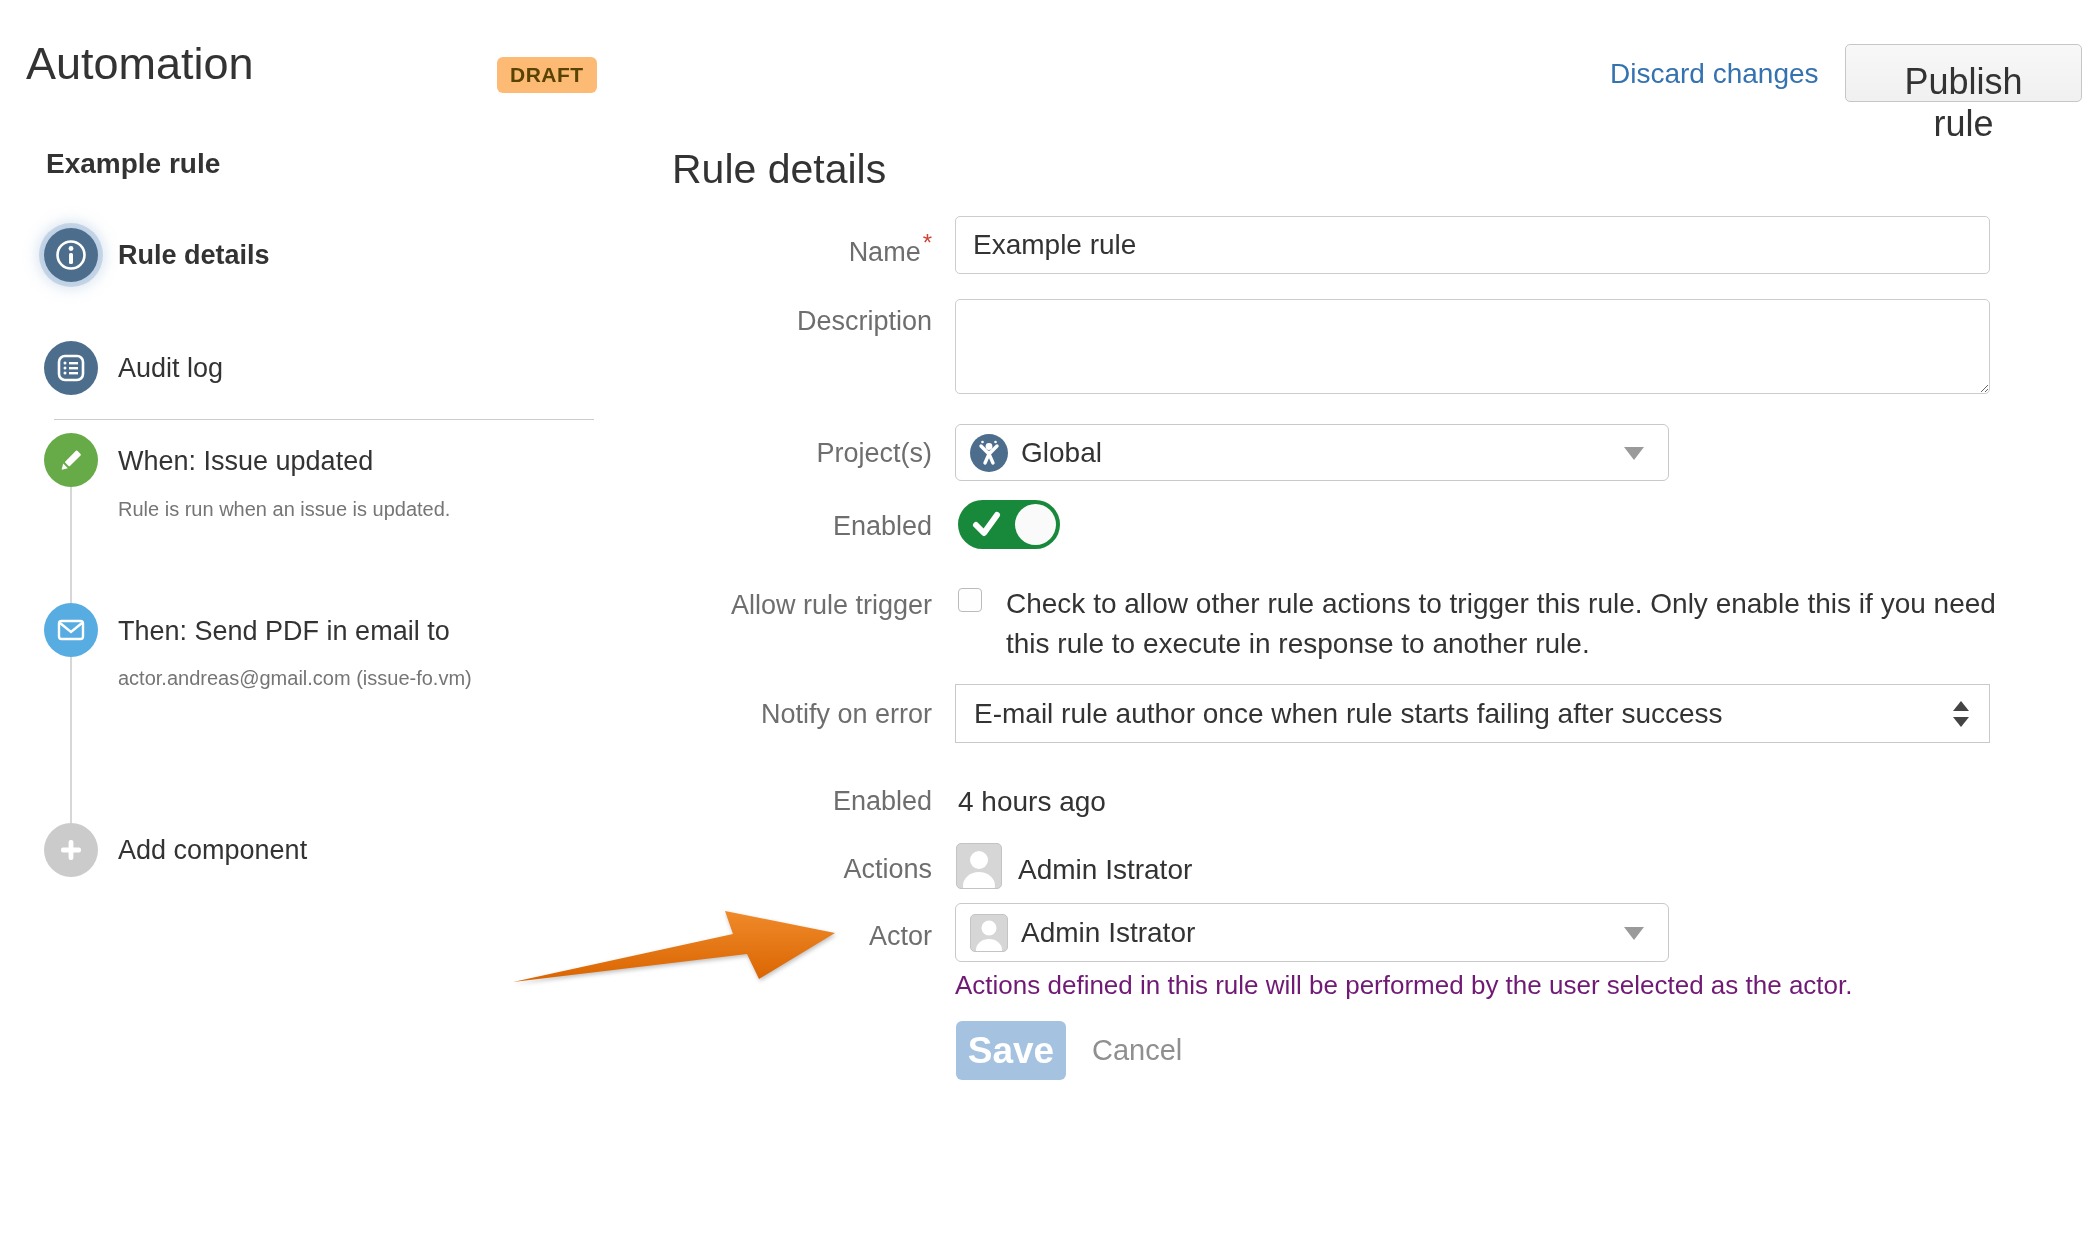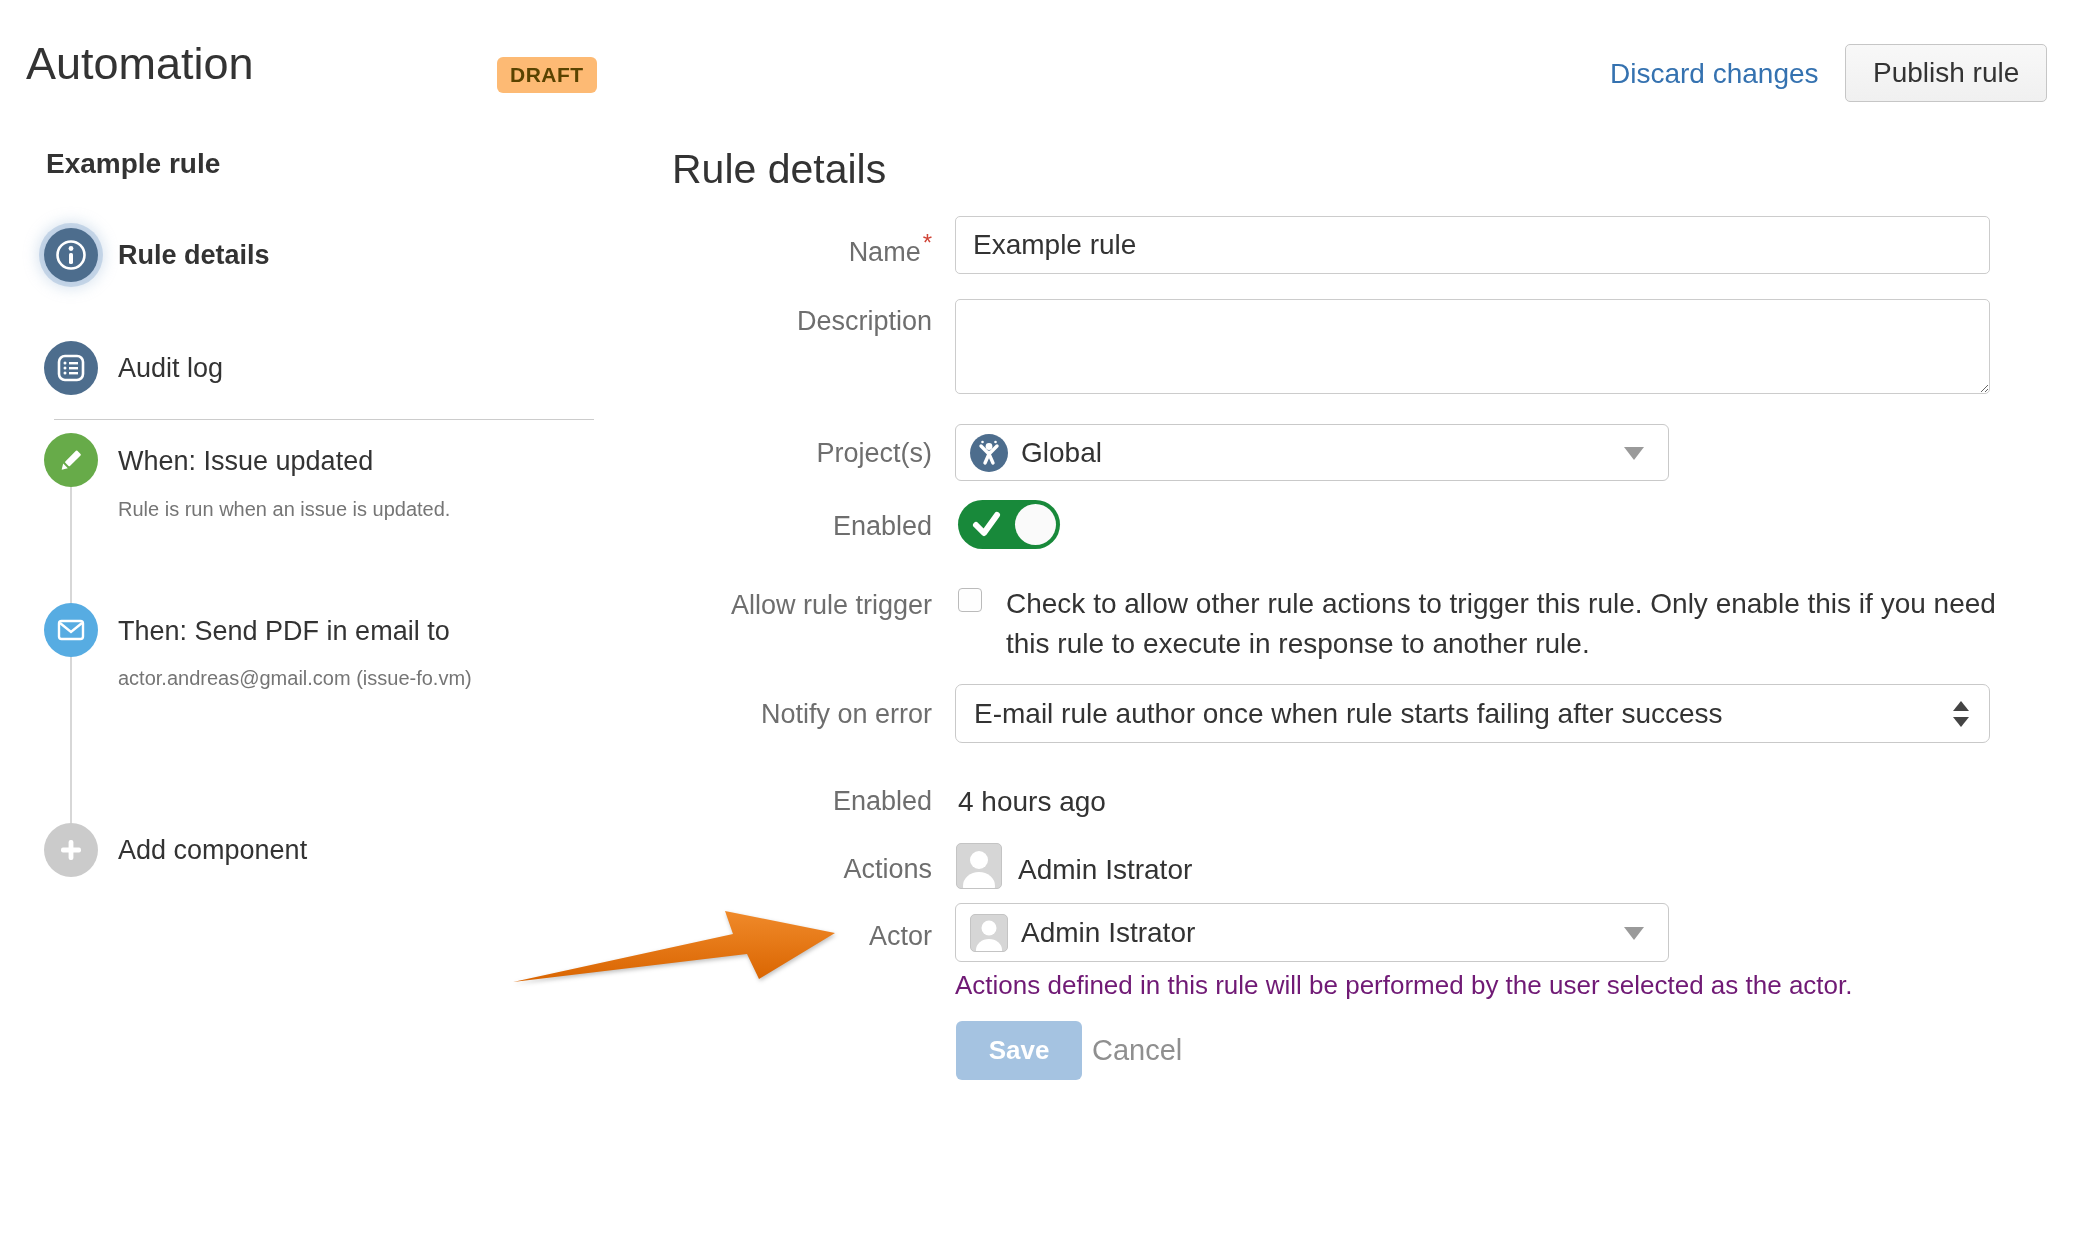--- a/index.html
+++ b/index.html
@@ -3,21 +3,21 @@
 <meta charset="utf-8">
 <style>
   html,body{margin:0;padding:0;background:#fff;}
   body{width:2082px;height:1236px;position:relative;font-family:"Liberation Sans",sans-serif;color:#333;overflow:hidden;}
   .abs{position:absolute;}
 
   
   .app-title{left:26px;top:38px;font-size:45px;color:#333;}
   .draft-badge{left:497px;top:57px;background:#fdba74;color:#594300;font-size:21px;font-weight:bold;letter-spacing:.5px;padding:6px 13px;border-radius:6px;}
   .discard-link{left:1610px;top:58px;font-size:28px;color:#3572b0;cursor:pointer;text-decoration:none;}
-  .publish-btn{left:1845px;top:44px;height:58px;padding:0 27px;font-size:28px;color:#333;background:linear-gradient(#f8f8f8,#f0f0f0);border:1px solid #c6c6c6;border-radius:5px;font-family:"Liberation Sans",sans-serif;}
+  .publish-btn{left:1845px;top:44px;height:58px;padding:16px 27px;font-size:36px;color:#333;background:linear-gradient(#f8f8f8,#f0f0f0);border:1px solid #c6c6c6;border-radius:5px;font-family:"Liberation Sans",sans-serif;}
 
   
   .rule-name{left:46px;top:148px;font-size:28px;font-weight:bold;}
   .side-icon{width:54px;height:54px;border-radius:50%;display:flex;align-items:center;justify-content:center;left:44px;z-index:2;}
   .slate{background:#4d6d8d;}
   .halo{box-shadow:0 0 0 5px rgba(150,180,212,.45),0 0 14px 7px rgba(150,180,212,.35);}
   .green{background:#67ab49;}
   .blue{background:#57ace2;}
   .gray{background:#cbcbcb;}
   .side-label{left:118px;font-size:27px;color:#333;cursor:pointer;}
@@ -32,28 +32,28 @@
   .req{color:#d04437;font-size:24px;vertical-align:super;margin-left:2px;}
   .text-input{left:955px;top:216px;width:1035px;height:58px;box-sizing:border-box;border:1px solid #ccc;border-radius:5px;font-size:28px;color:#333;padding:0 17px;font-family:"Liberation Sans",sans-serif;}
   .desc-area{left:955px;top:299px;width:1035px;height:95px;box-sizing:border-box;border:1px solid #ccc;border-radius:5px;font-size:28px;padding:10px 17px;font-family:"Liberation Sans",sans-serif;resize:both;}
   .dropdown{left:955px;width:714px;height:57px;box-sizing:border-box;border:1px solid #c9c9c9;border-radius:6px;background:#fff;display:flex;align-items:center;padding:0 14px;cursor:pointer;}
   .dd-value{font-size:28px;color:#333;margin-left:13px;text-align:right;}
   .caret{position:absolute;right:24px;top:50%;margin-top:-6px;width:0;height:0;border-left:10px solid transparent;border-right:10px solid transparent;border-top:13px solid #9a9a9a;}
   .toggle{left:958px;top:500px;width:102px;height:49px;border-radius:25px;background:#18893a;cursor:pointer;}
   .knob{position:absolute;top:4px;right:4px;width:41px;height:41px;border-radius:50%;background:#fafafa;}
   .checkbox{left:958px;top:588px;width:24px;height:24px;box-sizing:border-box;border:1px solid #bbb;border-radius:4px;background:#fefefe;cursor:pointer;}
   .allow-text{left:1006px;top:584px;width:992px;font-size:28px;line-height:40px;color:#333;}
-  .select-box{left:955px;top:684px;width:1035px;height:59px;box-sizing:border-box;border:1px solid #c9c9c9;border-radius:7px;background:#fff;display:flex;align-items:center;padding:0 18px;cursor:pointer;}
+  .select-box{left:955px;top:684px;width:1035px;height:59px;box-sizing:border-box;border:1px solid #c9c9c9;border-radius:0;background:#fff;display:flex;align-items:center;padding:0 18px;cursor:pointer;}
   .spinner{position:absolute;right:20px;top:50%;transform:translateY(-50%);display:flex;flex-direction:column;gap:6px;}
   .spin-up{width:0;height:0;border-left:8px solid transparent;border-right:8px solid transparent;border-bottom:10px solid #444;}
   .spin-down{width:0;height:0;border-left:8px solid transparent;border-right:8px solid transparent;border-top:10px solid #444;}
   .plain-value{font-size:28px;color:#333;}
   .avatar{border-radius:5px;background:#d6d6d6;border:1px solid #c4c4c4;box-sizing:border-box;overflow:hidden;}
   .help-text{left:955px;top:970px;font-size:26px;color:#701a75;}
-  .save-btn{left:956px;top:1021px;width:126px;height:59px;background:#a5c3e1;color:#fff;font-weight:bold;font-size:26px;border:none;border-radius:6px;font-family:"Liberation Sans",sans-serif;}
+  .save-btn{left:956px;top:1021px;width:110px;height:59px;background:#a5c3e1;color:#fff;font-weight:bold;font-size:37px;border:none;border-radius:6px;font-family:"Liberation Sans",sans-serif;}
   .cancel-link{left:1092px;top:1034px;font-size:29px;color:#8f8f8f;cursor:pointer;}
 </style>
 </head>
 <body>
 
 <div class="abs app-title">Automation</div>
 <div class="abs draft-badge">DRAFT</div>
 <a class="abs discard-link">Discard changes</a>
 <button class="abs publish-btn">Publish rule</button>
 

